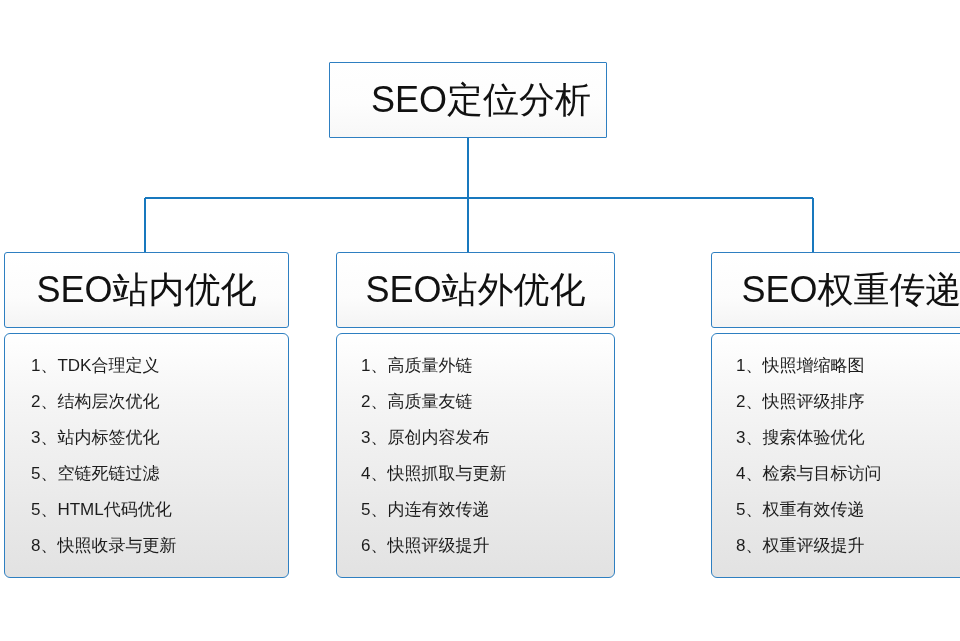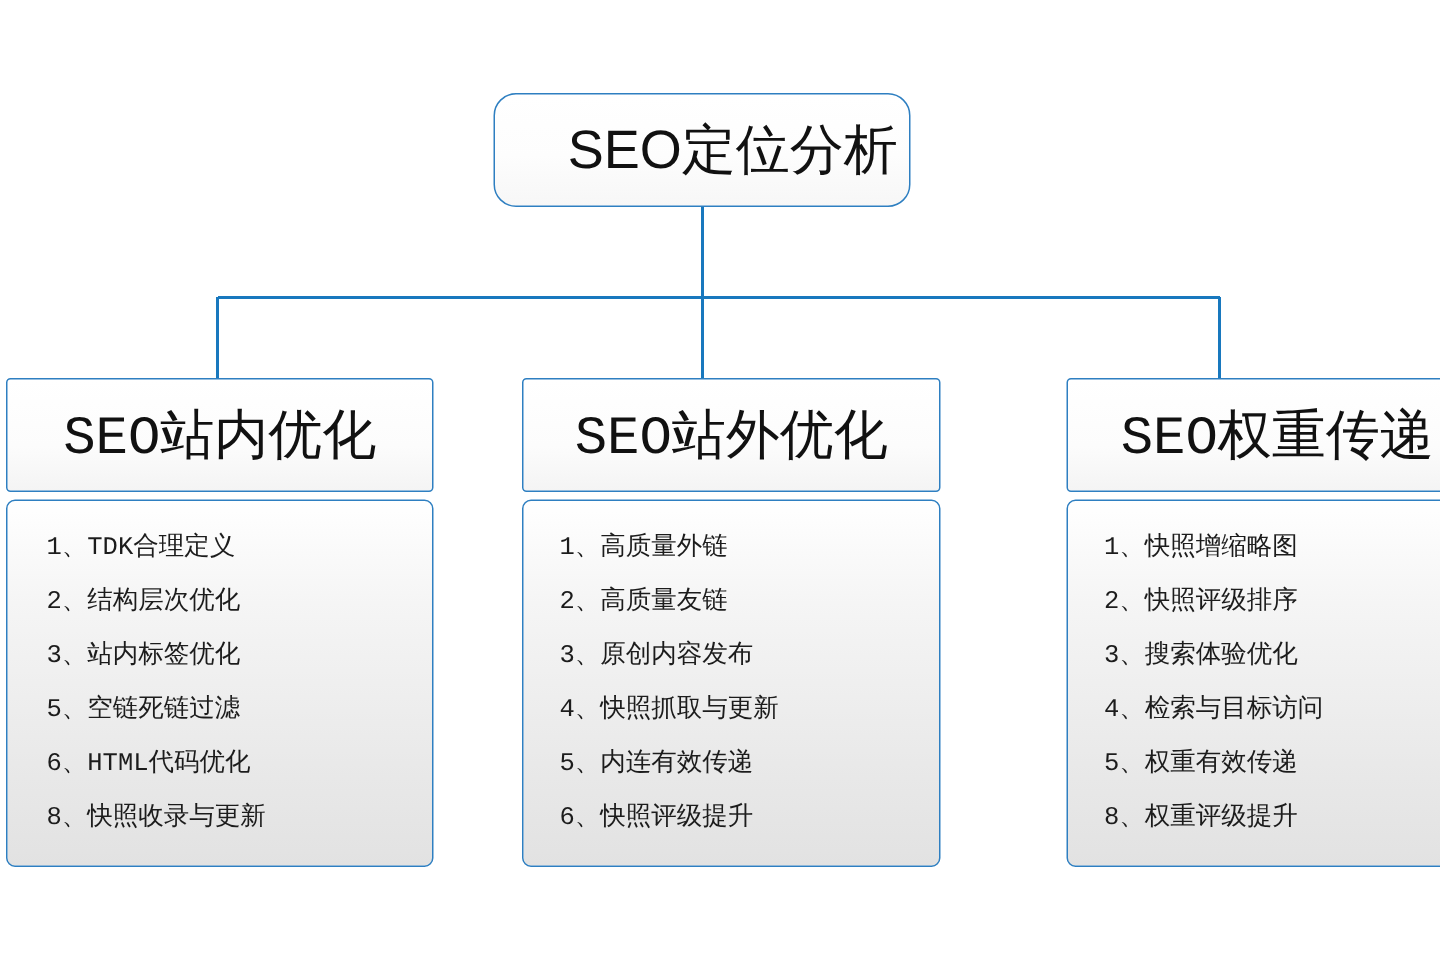--- a/index.html
+++ b/index.html
@@ -48,40 +48,39 @@
   }
 
   
   .root-box {
     position: absolute;
     left: 329px;
     top: 62px;
     width: 278px;
     height: 76px;
     border: 1px solid #2E7FC1;
-    border-radius: 15px;
+    border-radius: 1px;
     background: linear-gradient(180deg, #ffffff 0%, #fdfdfd 55%, #f7f7f7 100%);
     display: flex;
     align-items: center;
-    justify-content: center;
+    justify-content: flex-start;
     z-index: 3;
     padding-left: 41px;
   }
   .root-box .title {
     font-size: 36px;
     color: #111111;
     white-space: nowrap;
     letter-spacing: 0px;
   }
 
   
   .column {
     position: absolute;
     z-index: 3;
-    font-family: Liberation Mono, monospace;
   }
   .col-head {
     border: 1px solid #2E7FC1;
     border-radius: 3px;
     background: linear-gradient(180deg, #ffffff 0%, #fcfcfc 60%, #f4f4f4 100%);
     height: 76px;
     display: flex;
     align-items: center;
     justify-content: center;
   }
@@ -102,21 +101,21 @@
   .col-body li {
     font-size: 17px;
     color: #1c1c1c;
     line-height: 36px;
     white-space: nowrap;
     padding-left: 26px;
   }
 
   
   #col-0 { left: 4px;   top: 252px; width: 285px; }
-  #col-1 { left: 348px; top: 252px; width: 279px; }
+  #col-1 { left: 336px; top: 252px; width: 279px; }
   #col-2 { left: 711px; top: 252px; width: 281px; }
 
   #col-1 .col-body li { padding-left: 24px; }
   #col-2 .col-body li { padding-left: 24px; }
 </style>
 </head>
 <body>
 
 <div id="canvas">
 
@@ -150,21 +149,21 @@
   <div class="column" id="col-0">
     <div class="col-head">
       <span class="htext">SEO站内优化</span>
     </div>
     <div class="col-body">
       <ul>
         <li>1、TDK合理定义</li>
         <li>2、结构层次优化</li>
         <li>3、站内标签优化</li>
         <li>5、空链死链过滤</li>
-        <li>6、HTML代码优化</li>
+        <li>5、HTML代码优化</li>
         <li>8、快照收录与更新</li>
       </ul>
     </div>
   </div>
 
   <div class="column" id="col-1">
     <div class="col-head">
       <span class="htext">SEO站外优化</span>
     </div>
     <div class="col-body">

